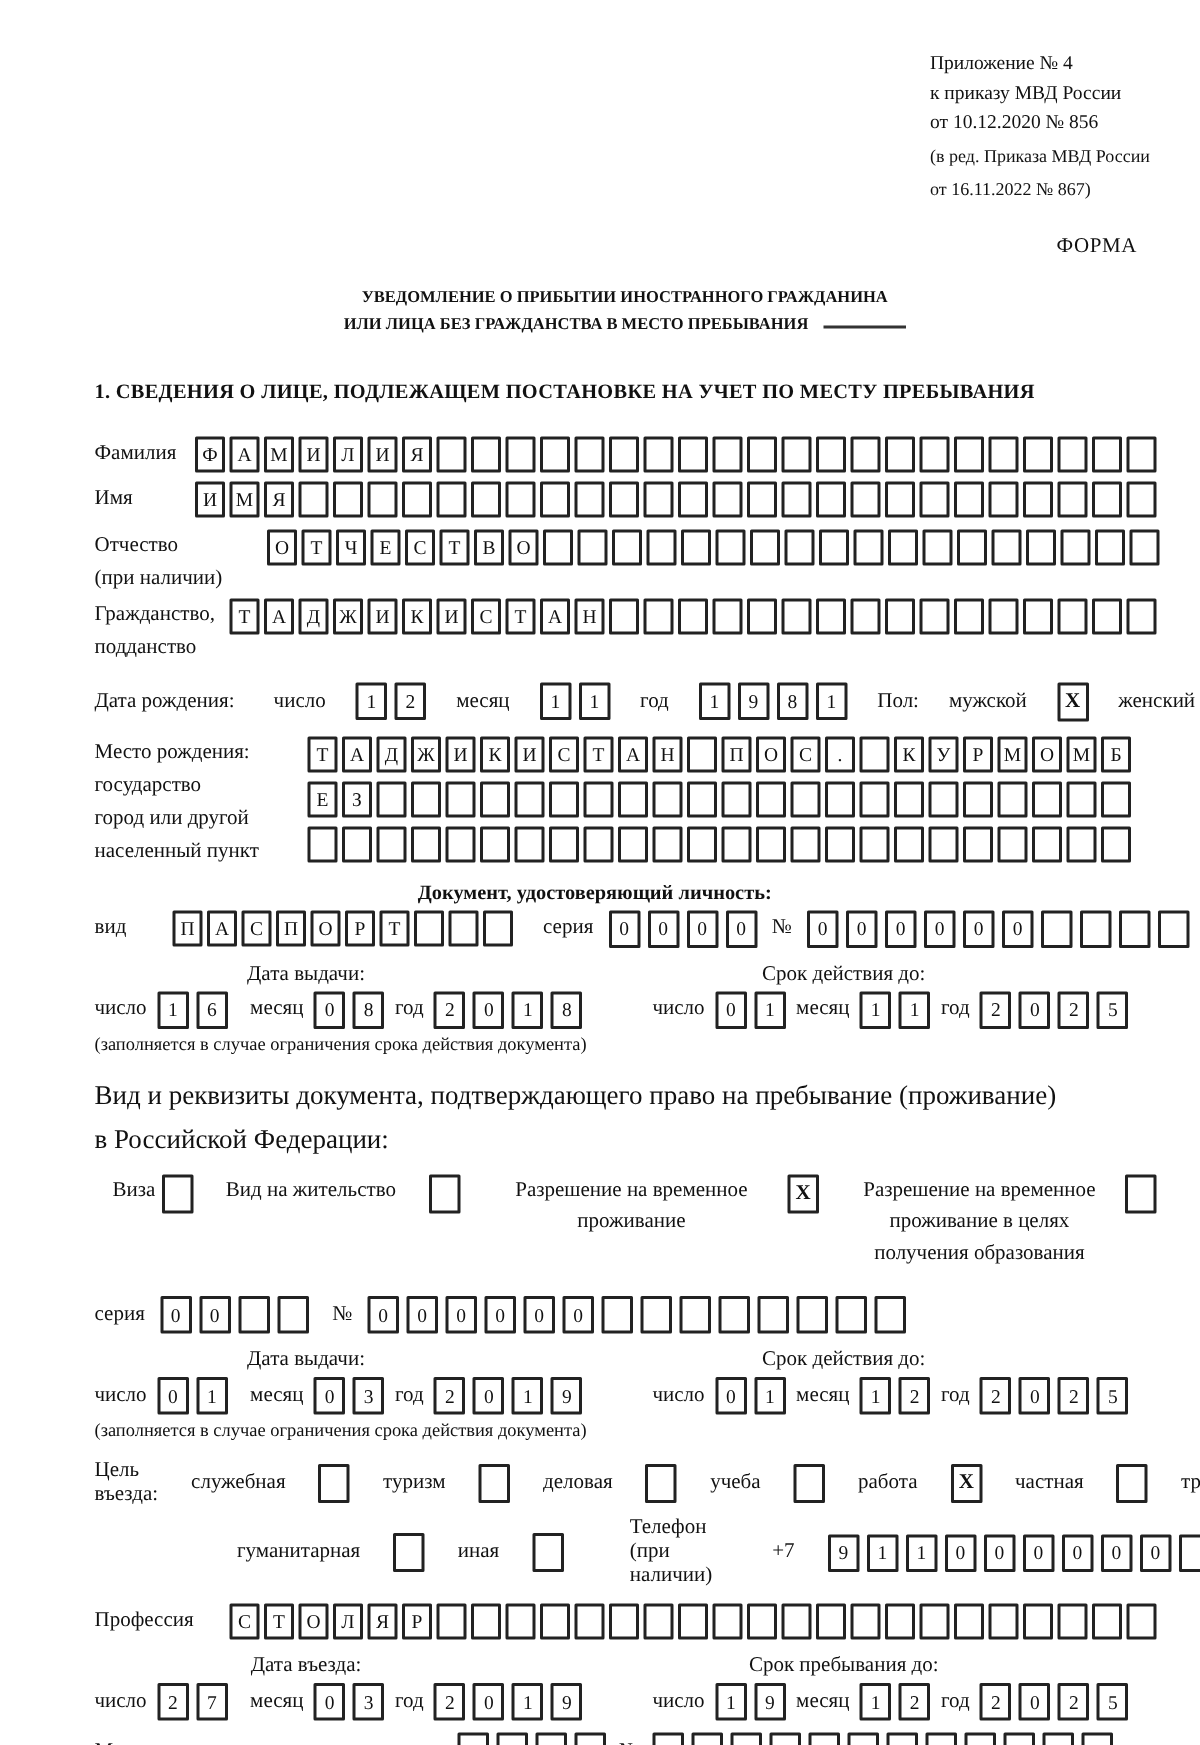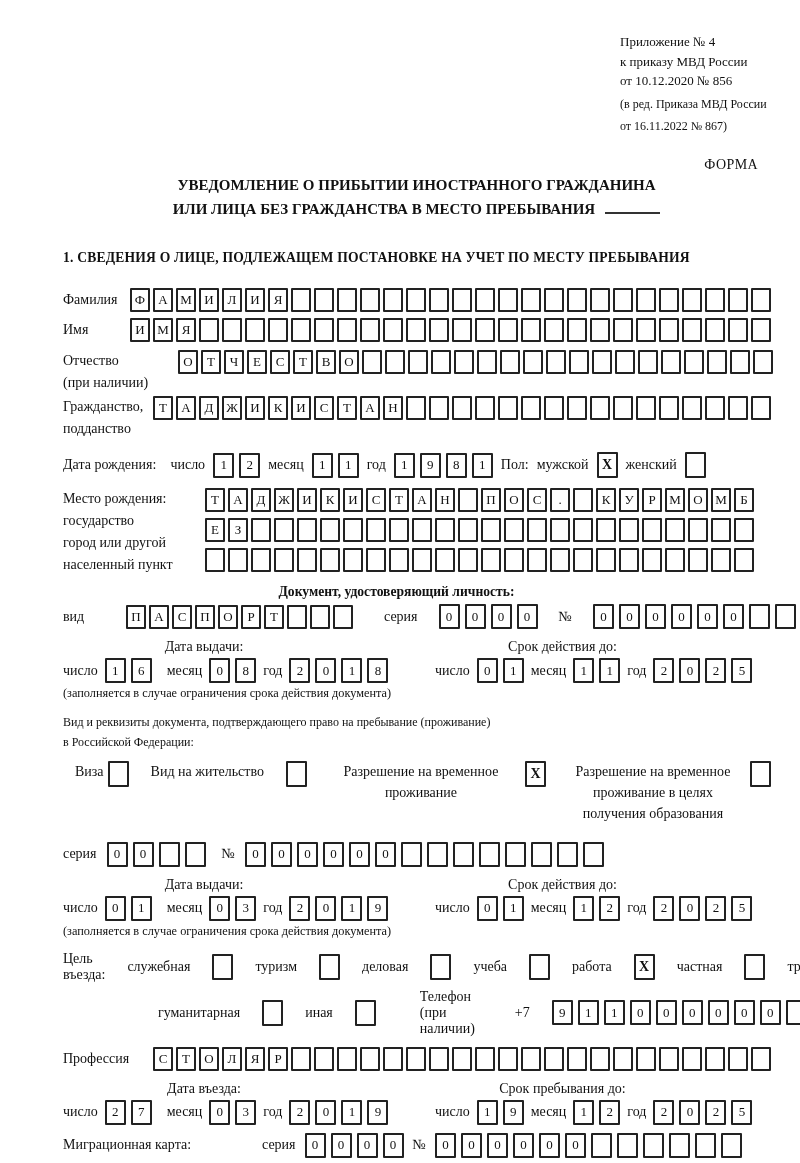--- a/index.html
+++ b/index.html
@@ -4,21 +4,21 @@
 <style>
   * { margin:0; padding:0; box-sizing:border-box; }
   body { background:#888; font-family:"Liberation Serif","DejaVu Serif",serif; color:#111; }
   .page {
     width:800px; min-height:1163px; background:#fff; margin:0 auto;
     padding:32px 10px 30px 63px; position:relative;
   }
   .appendix { margin-left:557px; font-size:13px; line-height:1.5; }
   .appendix .small { font-size:12px; margin-top:4px; }
   .forma { text-align:right; padding-right:32px; font-weight:normal; font-size:14px; margin-top:22px; letter-spacing:.4px; }
-  .title { text-align:center; font-weight:bold; font-size:15px; line-height:1.65; padding-right:20px; }
+  .title { text-align:center; font-weight:bold; font-size:11px; line-height:1.65; margin-top:16px; padding-right:20px; }
   .blank-line { display:inline-block; width:55px; border-bottom:2px solid #333; height:3px; margin-left:10px; }
   .sec-title { font-weight:bold; font-size:13.6px; margin-top:28px; letter-spacing:.2px; }
 
   .row { display:flex; align-items:center; font-size:14px; }
   .row.top { align-items:flex-start; }
   .lbl { flex:0 0 auto; line-height:22px; }
   .lbl-col { flex:0 0 auto; line-height:22px; }
   .cells { display:flex; column-gap:3px; flex:0 0 auto; }
   .cell {
     width:20px; height:24px; border:2px solid #222; border-radius:1px;
@@ -33,21 +33,21 @@
   .dates { display:flex; margin-top:10px; font-size:14px; }
   .dcol-left { flex:0 0 372px; }
   .dcol-right { flex:1 1 auto; }
   .dtitle { text-align:center; margin-bottom:3px; }
   .dcol-left .dtitle { padding-right:90px; }
   .dcol-right .dtitle { padding-right:100px; }
   .drow { display:flex; align-items:center; column-gap:7px; }
   .note-right { font-size:12.3px; text-align:left; padding-right:42px; margin-top:3px; }
 
   .doc-title { text-align:center; font-weight:bold; font-size:13.6px; margin-top:8px; padding-right:60px; }
-  .intro { font-size:12px; line-height:1.65; margin-top:12px; }
+  .intro { font-size:18px; line-height:1.65; margin-top:12px; }
 
   .opt-row { display:flex; align-items:flex-start; margin-top:8px; font-size:14px;margin-left:12px; }
   .opt { display:flex; align-items:flex-start; column-gap:8px; }
   .opt .txt { line-height:1.5; text-align:center; } .gap22{width:22px} .gap18{width:18px}
 
   .purpose { display:flex; align-items:center; column-gap:22px; font-size:14px; flex-wrap:nowrap; }
   .mt6{margin-top:6px} .mt8{margin-top:8px} .mt10{margin-top:10px} .mt12{margin-top:12px} .mt18{margin-top:18px} .mt22{margin-top:22px}
 </style>
 </head>
 <body>
@@ -202,21 +202,21 @@
         <span class="cell"></span>
         <span class="cell"></span>
         <span class="cell"></span>
         <span class="cell"></span>
         <span class="cell"></span>
         <span class="cell"></span>
         <span class="cell"></span>
       </span>
   </div>
 
-  <div class="row mt12" style="column-gap:8px">
+  <div class="row mt12" style="column-gap:20px">
     <span class="lbl">Дата рождения:</span>
     <span class="lbl" style="margin-left:6px">число</span>
     <span class="cells dcells">
         <span class="cell">1</span>
         <span class="cell">2</span>
       </span>
     <span class="lbl">месяц</span>
     <span class="cells dcells">
         <span class="cell">1</span>
         <span class="cell">1</span>
@@ -318,21 +318,21 @@
           <span class="cell"></span>
           <span class="cell"></span>
           <span class="cell"></span>
           <span class="cell"></span>
           <span class="cell"></span>
         </span>
     </span>
   </div>
 
   <div class="doc-title">Документ, удостоверяющий личность:</div>
-  <div class="row" style="margin-top:4px; column-gap:21px">
+  <div class="row" style="margin-top:4px; column-gap:10px">
     <span class="lbl" style="width:42px">вид</span>
     <span class="cells">
         <span class="cell">П</span>
         <span class="cell">А</span>
         <span class="cell">С</span>
         <span class="cell">П</span>
         <span class="cell">О</span>
         <span class="cell">Р</span>
         <span class="cell">Т</span>
         <span class="cell"></span>

